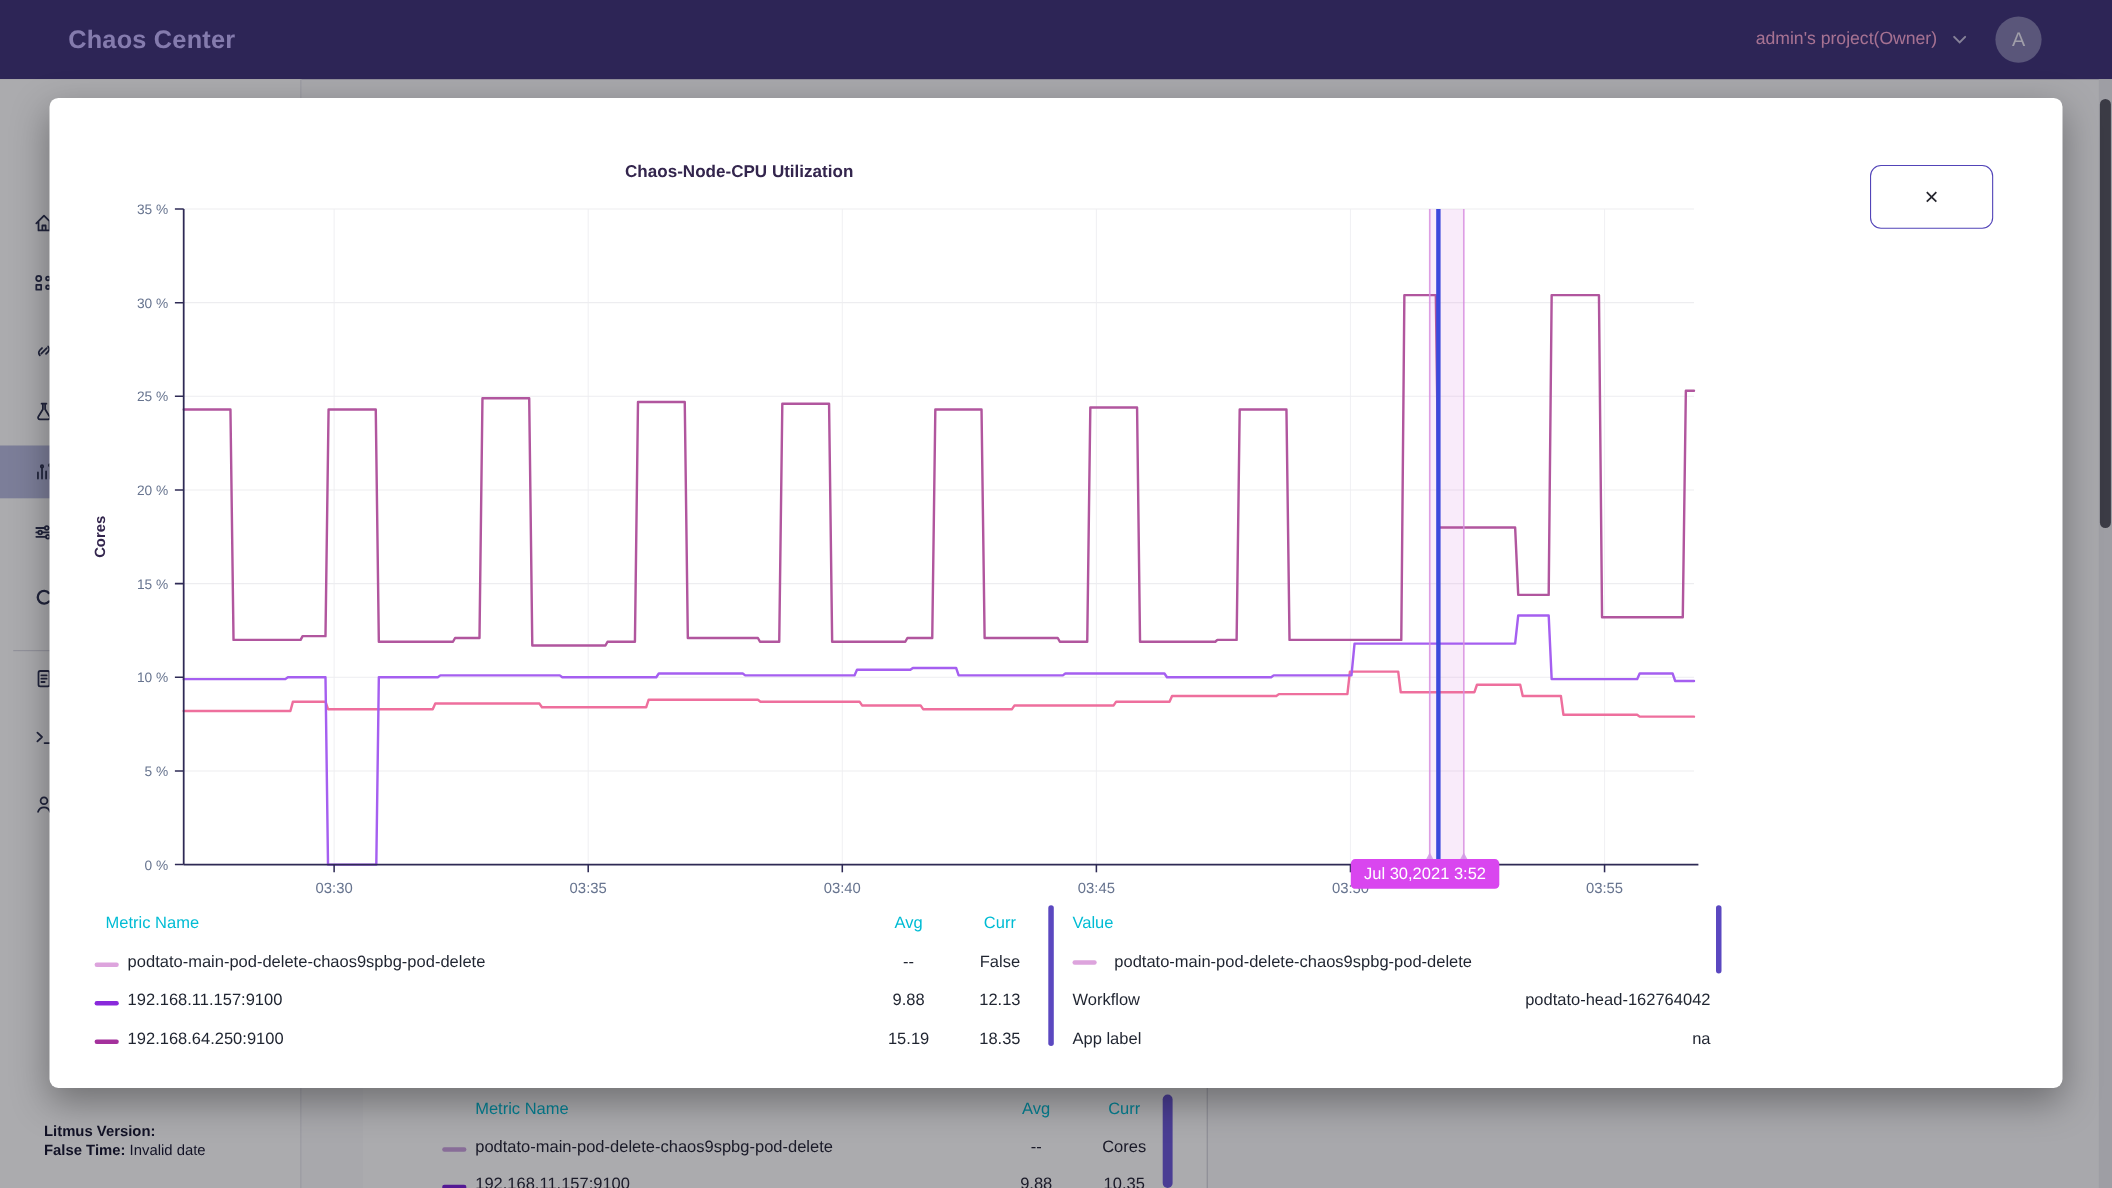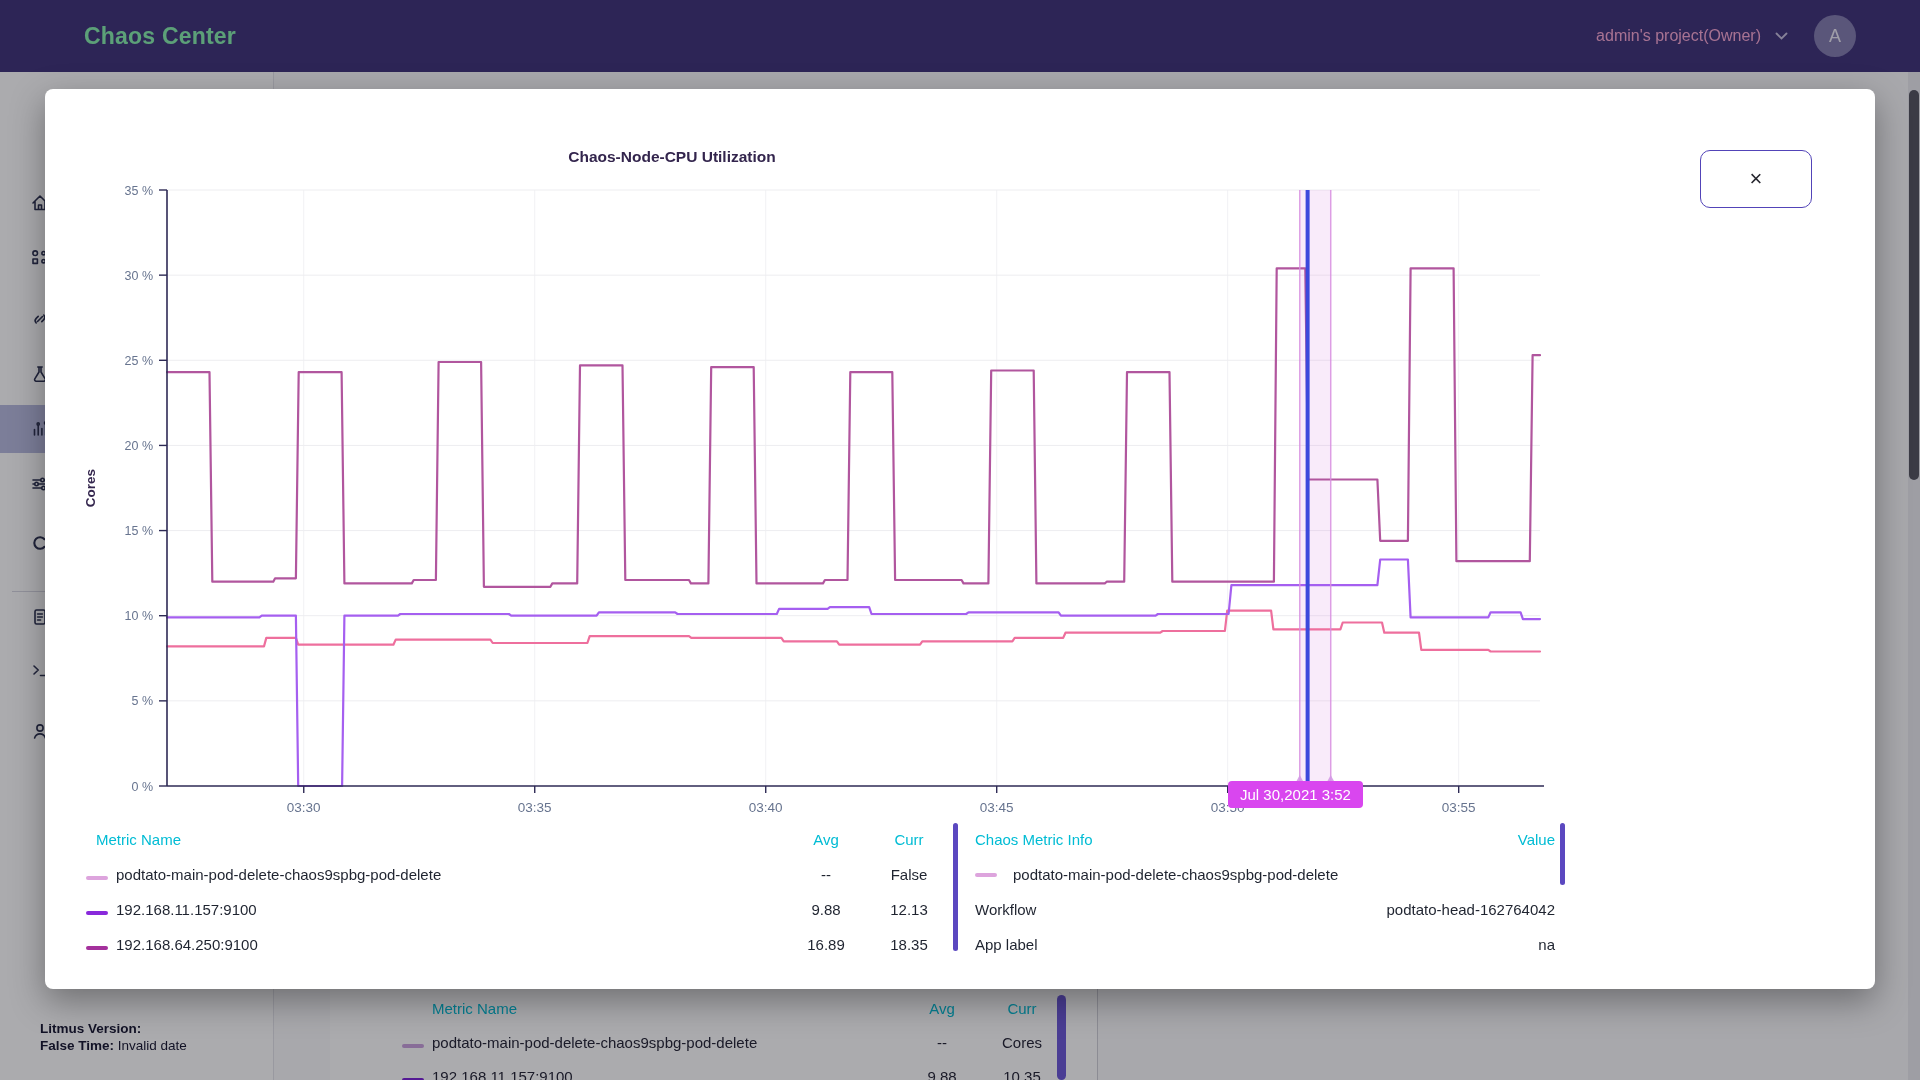--- a/index.html
+++ b/index.html
@@ -1,21 +1,21 @@
 <!DOCTYPE html>
 <html><head>
 <meta charset="utf-8">
 <style>
   html,body{margin:0;padding:0;width:1920px;height:1080px;overflow:hidden;
     font-family:"Liberation Sans",sans-serif;background:#fafafc;position:relative;}
   
   .page{position:absolute;inset:0;z-index:1;}
   .app-header{position:absolute;top:0;left:0;width:1920px;height:72px;background:#3e3279;
     display:flex;align-items:center;}
-  .app-title{margin-left:84px;font-size:23px;font-weight:bold;color:#86efac;letter-spacing:.2px;}
+  .app-title{margin-left:62px;font-size:23px;font-weight:bold;color:#c4b5fd;letter-spacing:.2px;}
   .header-right{margin-left:auto;margin-right:64px;display:flex;align-items:center;gap:26px;}
   .project-select{display:flex;align-items:center;gap:14px;color:#f9a8d4;font-size:16px;cursor:pointer;}
   .chev svg{display:block;}
   .avatar{width:42px;height:42px;border-radius:50%;background:#837daf;color:#eeebf7;
     display:flex;align-items:center;justify-content:center;font-size:18px;}
   .sidebar{position:absolute;top:72px;left:0;width:273px;bottom:0;background:#ffffff;
     border-right:1px solid #e3e3ea;}
   .side-item{position:absolute;left:0;width:273px;height:44px;display:flex;align-items:center;}
   .side-item .icn{margin-left:30px;color:#2b3150;display:flex;}
   .side-active-band{position:absolute;left:0;top:333px;width:273px;height:48px;background:#b7badf;}
@@ -279,28 +279,27 @@
       </div>
       <div class="lrow">
         <span><span class="dash" style="background:#8929db"></span></span>
         <span>192.168.11.157:9100</span>
         <span class="num">9.88</span>
         <span class="num">12.13</span>
       </div>
       <div class="lrow">
         <span><span class="dash" style="background:#a4319c"></span></span>
         <span>192.168.64.250:9100</span>
-        <span class="num">16.89</span>
+        <span class="num">15.19</span>
         <span class="num">18.35</span>
       </div>
     </div>
 
   <div class="legend-right" id="legend-right">
     <div class="rrow">
-      <span class="hd grow">Chaos Metric Info</span>
       <span class="hd">Value</span>
     </div>
   <div class="rrow">
         <span class="dash" style="background:#dda4dd"></span>
         <span class="grow">podtato-main-pod-delete-chaos9spbg-pod-delete</span>
       </div>
       <div class="rrow">
         <span class="grow">Workflow</span>
         <span>podtato-head-162764042</span>
       </div>

